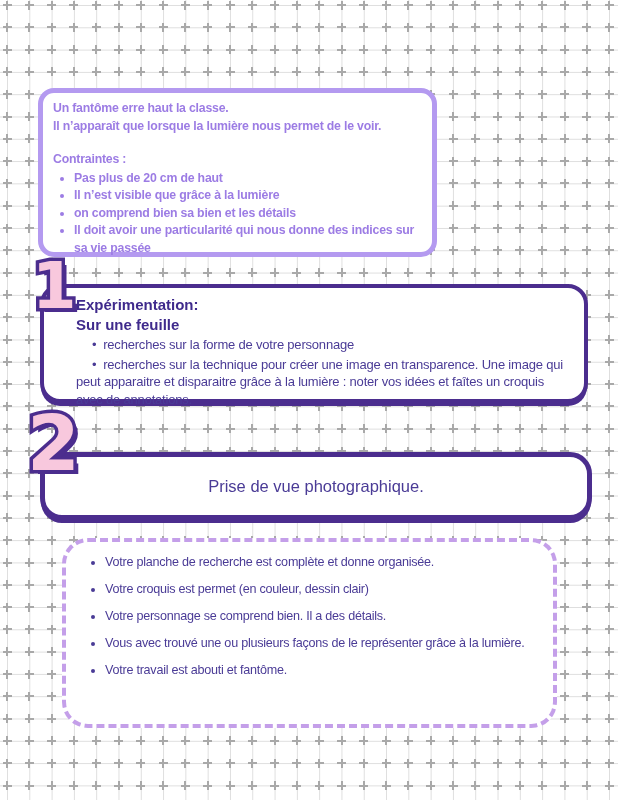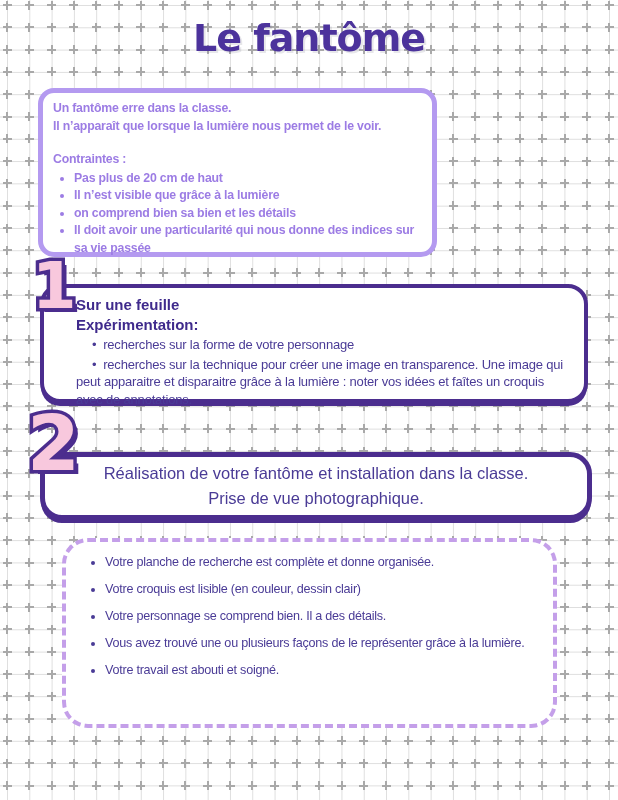--- a/index.html
+++ b/index.html
@@ -1068,51 +1068,49 @@
       <i style="left: 604.6px; top: 624.9px;"></i>
       <i style="left: 604.6px; top: 647.2px;"></i>
       <i style="left: 604.6px; top: 669.5px;"></i>
       <i style="left: 604.6px; top: 691.8px;"></i>
       <i style="left: 604.6px; top: 714.1px;"></i>
       <i style="left: 604.6px; top: 736.4px;"></i>
       <i style="left: 604.6px; top: 758.7px;"></i>
       <i style="left: 604.6px; top: 781px;"></i>
     </div>
 
-  <div class="title">Le fantôme</div>
 
 
   <div class="intro-box">
-    <div>Un fantôme erre dans la classe.</div>
+    <div>Un fantôme erre haut la classe.</div>
     <div>Il n’apparaît que lorsque la lumière nous permet de le voir.</div>
     <div class="constraints-label">Contraintes :</div>
     <ul>
       <li>Pas plus de 20 cm de haut</li>
       <li>Il n’est visible que grâce à la lumière</li>
       <li>on comprend bien sa bien et les détails</li>
       <li>Il doit avoir une particularité qui nous donne des indices sur sa vie passée</li>
     </ul>
   </div>
 
   <div class="step-num num1">1</div>
   <div class="step1-box">
+    <div class="h">Expérimentation:</div>
     <div class="h">Sur une feuille</div>
-    <div class="h">Expérimentation:</div>
     <p class="bullet">recherches sur la forme de votre personnage</p>
     <p class="bullet">recherches sur la technique pour créer une image en transparence. Une image qui peut apparaitre et disparaitre grâce à la lumière : noter vos idées et faîtes un croquis avec de annotations.</p>
   </div>
 
   <div class="step-num num2">2</div>
   <div class="step2-box">
-    <div>Réalisation de votre fantôme et installation dans la classe.</div>
     <div>Prise de vue photographique.</div>
   </div>
 
   <div class="criteria-box">
     <ul>
       <li>Votre planche de recherche est complète et donne organisée.</li>
-      <li>Votre croquis est lisible (en couleur, dessin clair)</li>
+      <li>Votre croquis est permet (en couleur, dessin clair)</li>
       <li>Votre personnage se comprend bien. Il a des détails.</li>
-      <li>Vous avez trouvé une ou plusieurs façons de le représenter grâce à la lumière.</li>
-      <li>Votre travail est abouti et soigné.</li>
+      <li>Vous avec trouvé une ou plusieurs façons de le représenter grâce à la lumière.</li>
+      <li>Votre travail est abouti et fantôme.</li>
     </ul>
   </div>
 </div>
 
 </body></html>

